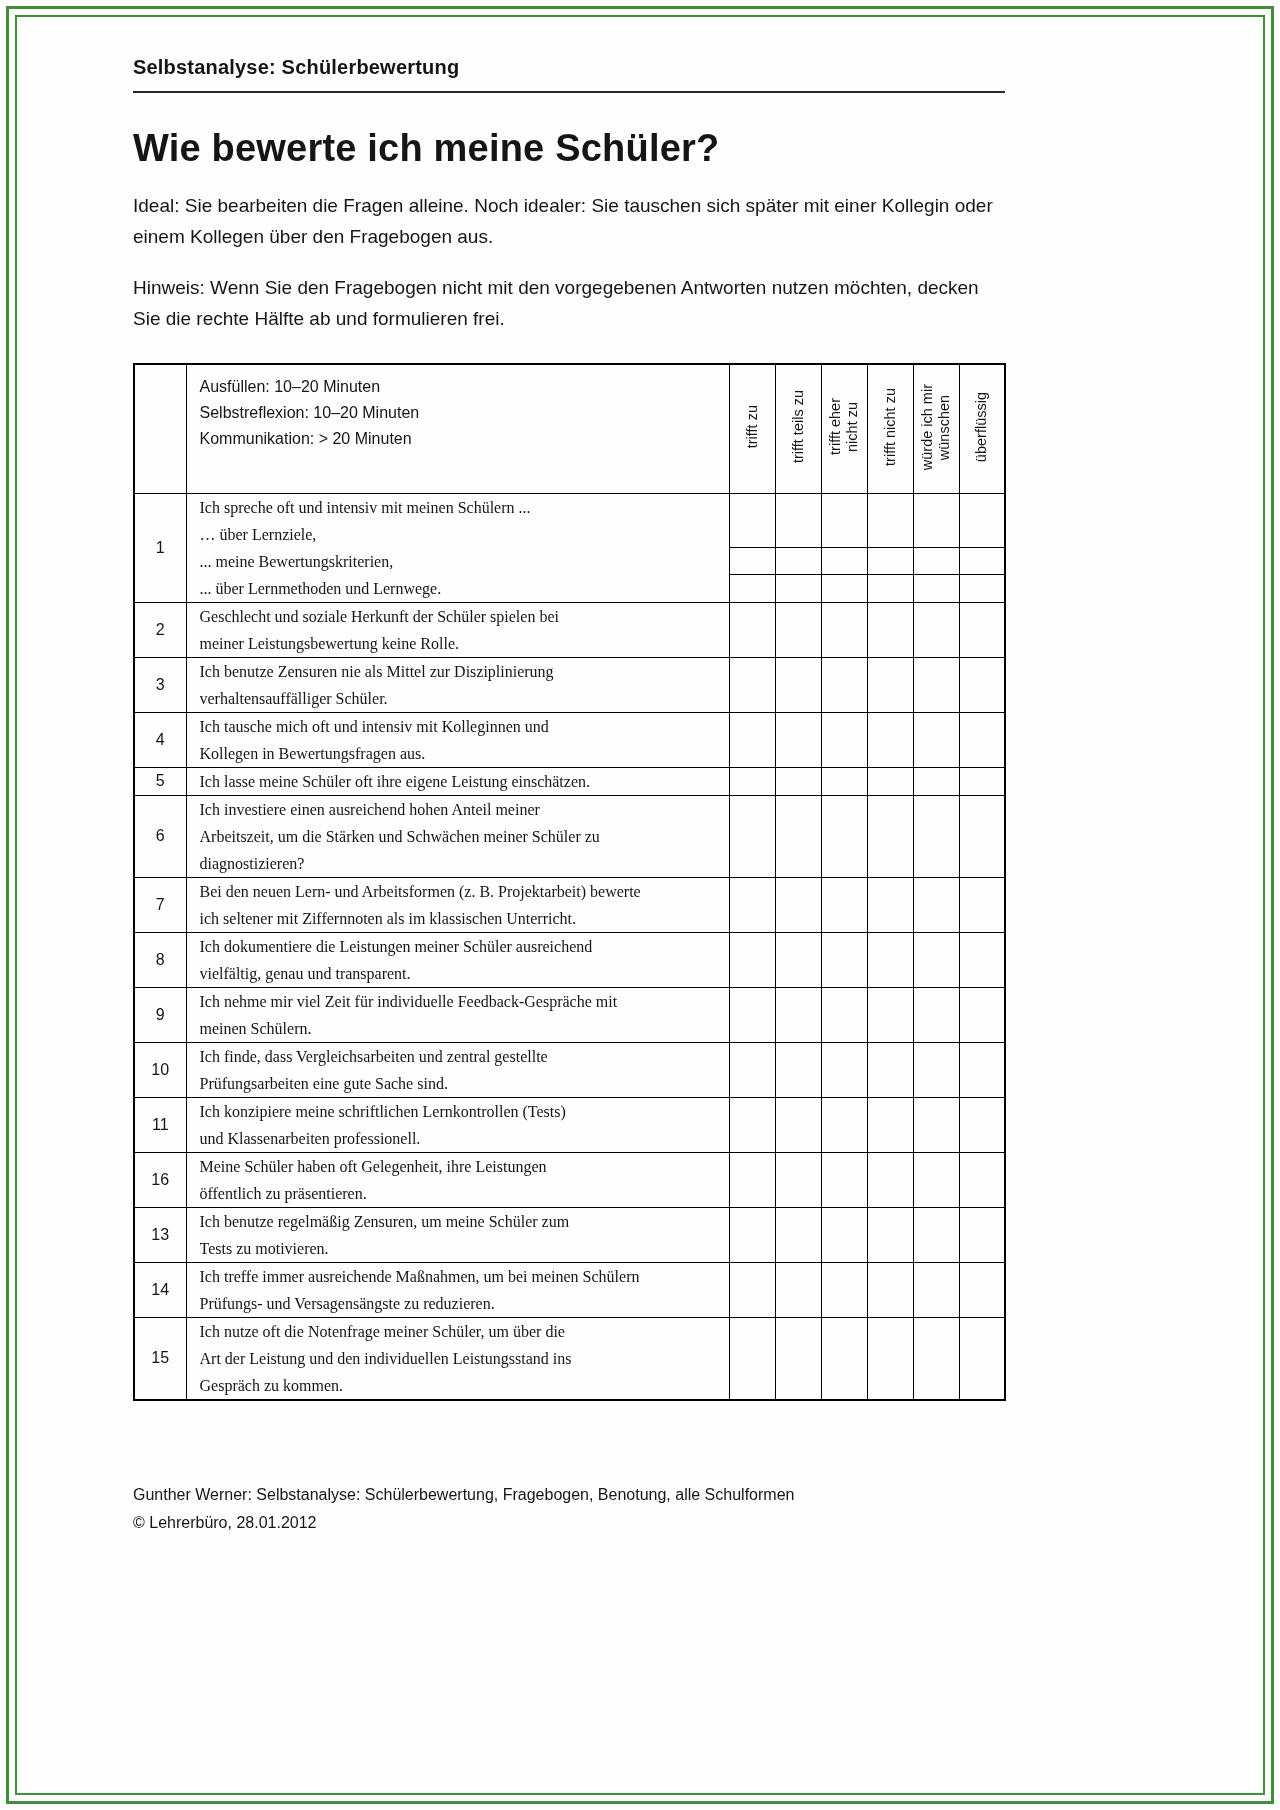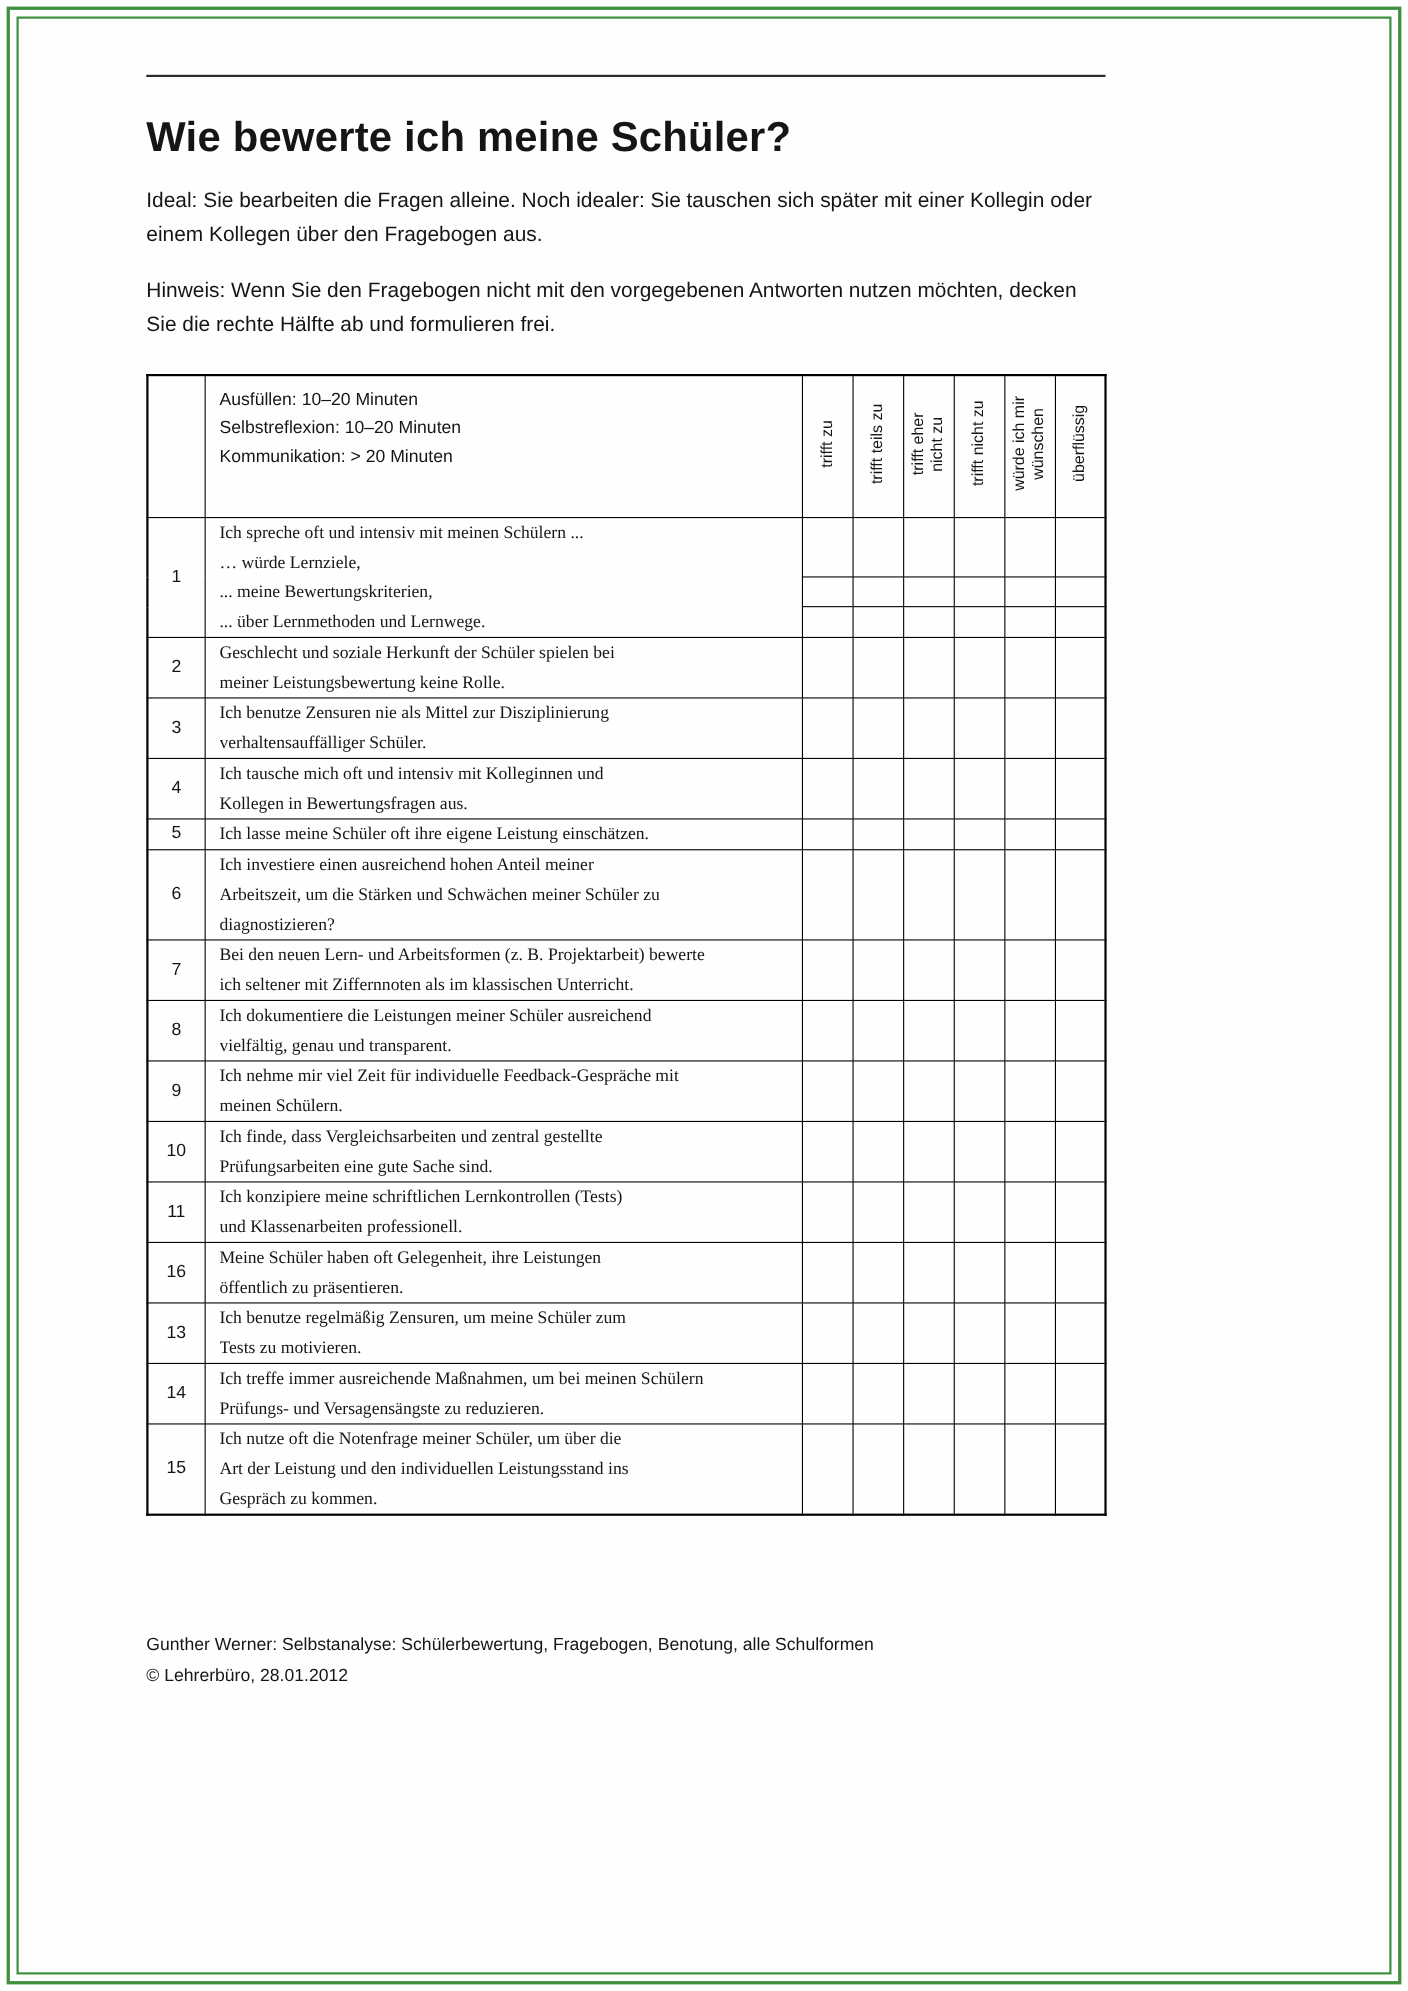--- a/index.html
+++ b/index.html
@@ -98,34 +98,35 @@
     font-size: 16px;
     font-family: Liberation Serif, serif;
   }
   .text-cell div {
     line-height: 27px;
     white-space: nowrap;
     overflow: hidden;
   }
   .rating-cell { padding: 0; }
   .footer {
-    margin-top: 104px;
+    margin-top: 80px;
     font-size: 16px;
   }
   .footer div { line-height: 28px; }
 </style>
 </head>
 <body>
 
 <div class="paper">
   <div class="frame-outer" style="border-color: rgb(63, 143, 63);"></div>
   <div class="frame-inner" style="border-color: rgb(63, 143, 63);"></div>
 
   <div class="content">
 
+    <h2 class="doc-header-title">Selbstanalyse: Schülerbewertung</h2>
     <div class="header-rule"></div>
 
     <h1 class="main-title">Wie bewerte ich meine Schüler?</h1>
 
     <p class="para">Ideal: Sie bearbeiten die Fragen alleine. Noch idealer: Sie tauschen sich später mit einer Kollegin oder einem Kollegen über den Fragebogen aus.</p>
 
     <p class="para">Hinweis: Wenn Sie den Fragebogen nicht mit den vorgegebenen Antworten nutzen möchten, decken Sie die rechte Hälfte ab und formulieren frei.</p>
 
     <table class="questionnaire">
       <colgroup>
@@ -156,21 +157,21 @@
 wünschen</span></th>
             <th class="rating-head"><span class="vlabel">überflüssig</span></th>
           </tr>
       </thead>
       <tbody>
 
       <tr>
             <td class="num-cell" rowspan="3">1</td>
             <td class="text-cell" rowspan="3">
               <div>Ich spreche oft und intensiv mit meinen Schülern ...</div>
-              <div>… würde Lernziele,</div>
+              <div>… über Lernziele,</div>
               <div>... meine Bewertungskriterien,</div>
               <div>... über Lernmethoden und Lernwege.</div>
             </td>
             <td class="rating-cell" style="height: 54px;"></td>
             <td class="rating-cell" style="height: 54px;"></td>
             <td class="rating-cell" style="height: 54px;"></td>
             <td class="rating-cell" style="height: 54px;"></td>
             <td class="rating-cell" style="height: 54px;"></td>
             <td class="rating-cell" style="height: 54px;"></td>
           </tr>

